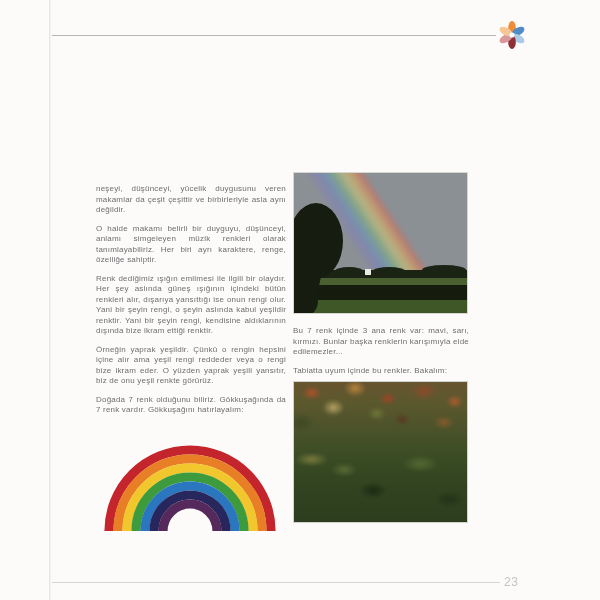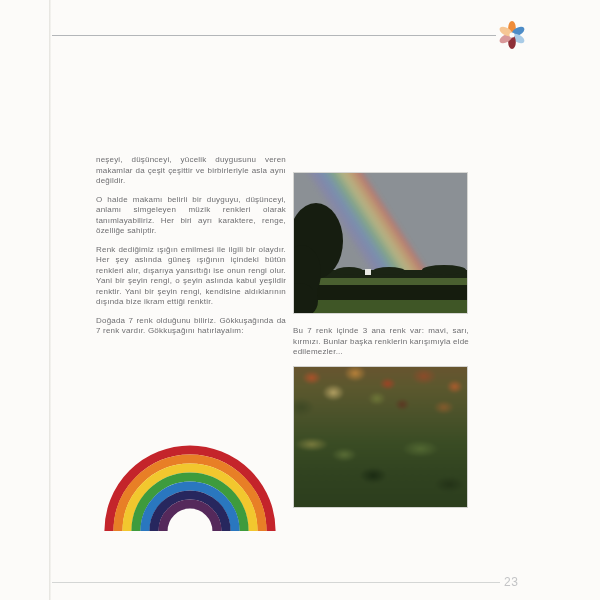--- a/index.html
+++ b/index.html
@@ -29,21 +29,21 @@
     width: 444px; height: 1px;
     background: #b3b6b9;
   }
   .logo {
     position: absolute;
     left: 496px; top: 19px;
     width: 32px; height: 32px;
   }
   .col-left {
     position: absolute;
-    left: 96px; top: 155px;
+    left: 96px; top: 184px;
     width: 190px;
   }
   .col-right {
     position: absolute;
     left: 293px; top: 172px;
     width: 176px;
   }
   p.body-text {
     margin: 0 0 8px 0;
     font-size: 8px;
@@ -138,20 +138,21 @@
     <g transform="rotate(300 15 15)">
         <ellipse cx="15" cy="8.5" rx="3.6" ry="6.6" fill="#f6c694"></ellipse>
       </g>
     <circle cx="15" cy="15" r="2.4" fill="#fcfbf9"></circle>
   </svg>
 
   <div class="col-left">
     <p class="body-text">neşeyi, düşünceyi, yücelik duygusunu veren makamlar da çeşit çeşittir ve birbirleriyle asla aynı değildir.</p>
     <p class="body-text">O halde makamı belirli bir duyguyu, düşünceyi, anlamı simgeleyen müzik renkleri olarak tanımlayabiliriz. Her biri ayrı karaktere, renge, özelliğe sahiptir.</p>
     <p class="body-text">Renk dediğimiz ışığın emilmesi ile ilgili bir olaydır. Her şey aslında güneş ışığının içindeki bütün renkleri alır, dışarıya yansıttığı ise onun rengi olur. Yani bir şeyin rengi, o şeyin aslında kabul yeşildir renktir. Yani bir şeyin rengi, kendisine aldıklarının dışında bize ikram ettiği renktir.</p>
+    <p class="body-text">Örneğin yaprak yeşildir. Çünkü o rengin hepsini içine alır ama yeşil rengi reddeder veya o rengi bize ikram eder. O yüzden yaprak yeşili yansıtır, biz de onu yeşil renkte görürüz.</p>
     <p class="body-text">Doğada 7 renk olduğunu biliriz. Gökkuşağında da 7 renk vardır. Gökkuşağını hatırlayalım:</p>
   </div>
 
   <svg class="rainbow-art" viewBox="0 0 172 92">
     <path d="M 5 90 A 81 81 0 0 1 167 90" fill="none" stroke-width="9.2" stroke="#c4242b"></path>
     <path d="M 14 90 A 72 72 0 0 1 158 90" fill="none" stroke-width="9.2" stroke="#e87f26"></path>
     <path d="M 23 90 A 63 63 0 0 1 149 90" fill="none" stroke-width="9.2" stroke="#f2c72e"></path>
     <path d="M 32 90 A 54 54 0 0 1 140 90" fill="none" stroke-width="9.2" stroke="#3e9b3d"></path>
     <path d="M 41 90 A 45 45 0 0 1 131 90" fill="none" stroke-width="9.2" stroke="#2a77bf"></path>
     <path d="M 50 90 A 36 36 0 0 1 122 90" fill="none" stroke-width="9.2" stroke="#27275e"></path>
@@ -194,20 +195,21 @@
         <g fill="#161d10">
           <ellipse cx="22" cy="68" rx="27" ry="38"></ellipse>
           <ellipse cx="8" cy="100" rx="19" ry="28"></ellipse>
           <ellipse cx="4" cy="128" rx="20" ry="18"></ellipse>
           <rect x="19" y="98" width="4" height="34"></rect>
         </g>
       </svg>
     </div>
 
     <p class="body-text">Bu 7 renk içinde 3 ana renk var: mavi, sarı, kırmızı. Bunlar başka renklerin karışımıyla elde edilemezler...</p>
+    <p class="body-text caption2">Tabiatta uyum içinde bu renkler. Bakalım:</p>
 
     <div class="painting-frame">
       <div class="painting-inner"></div>
     </div>
   </div>
 
   <div class="footer-rule"></div>
   <div class="page-number">23</div>
 
 </div>

